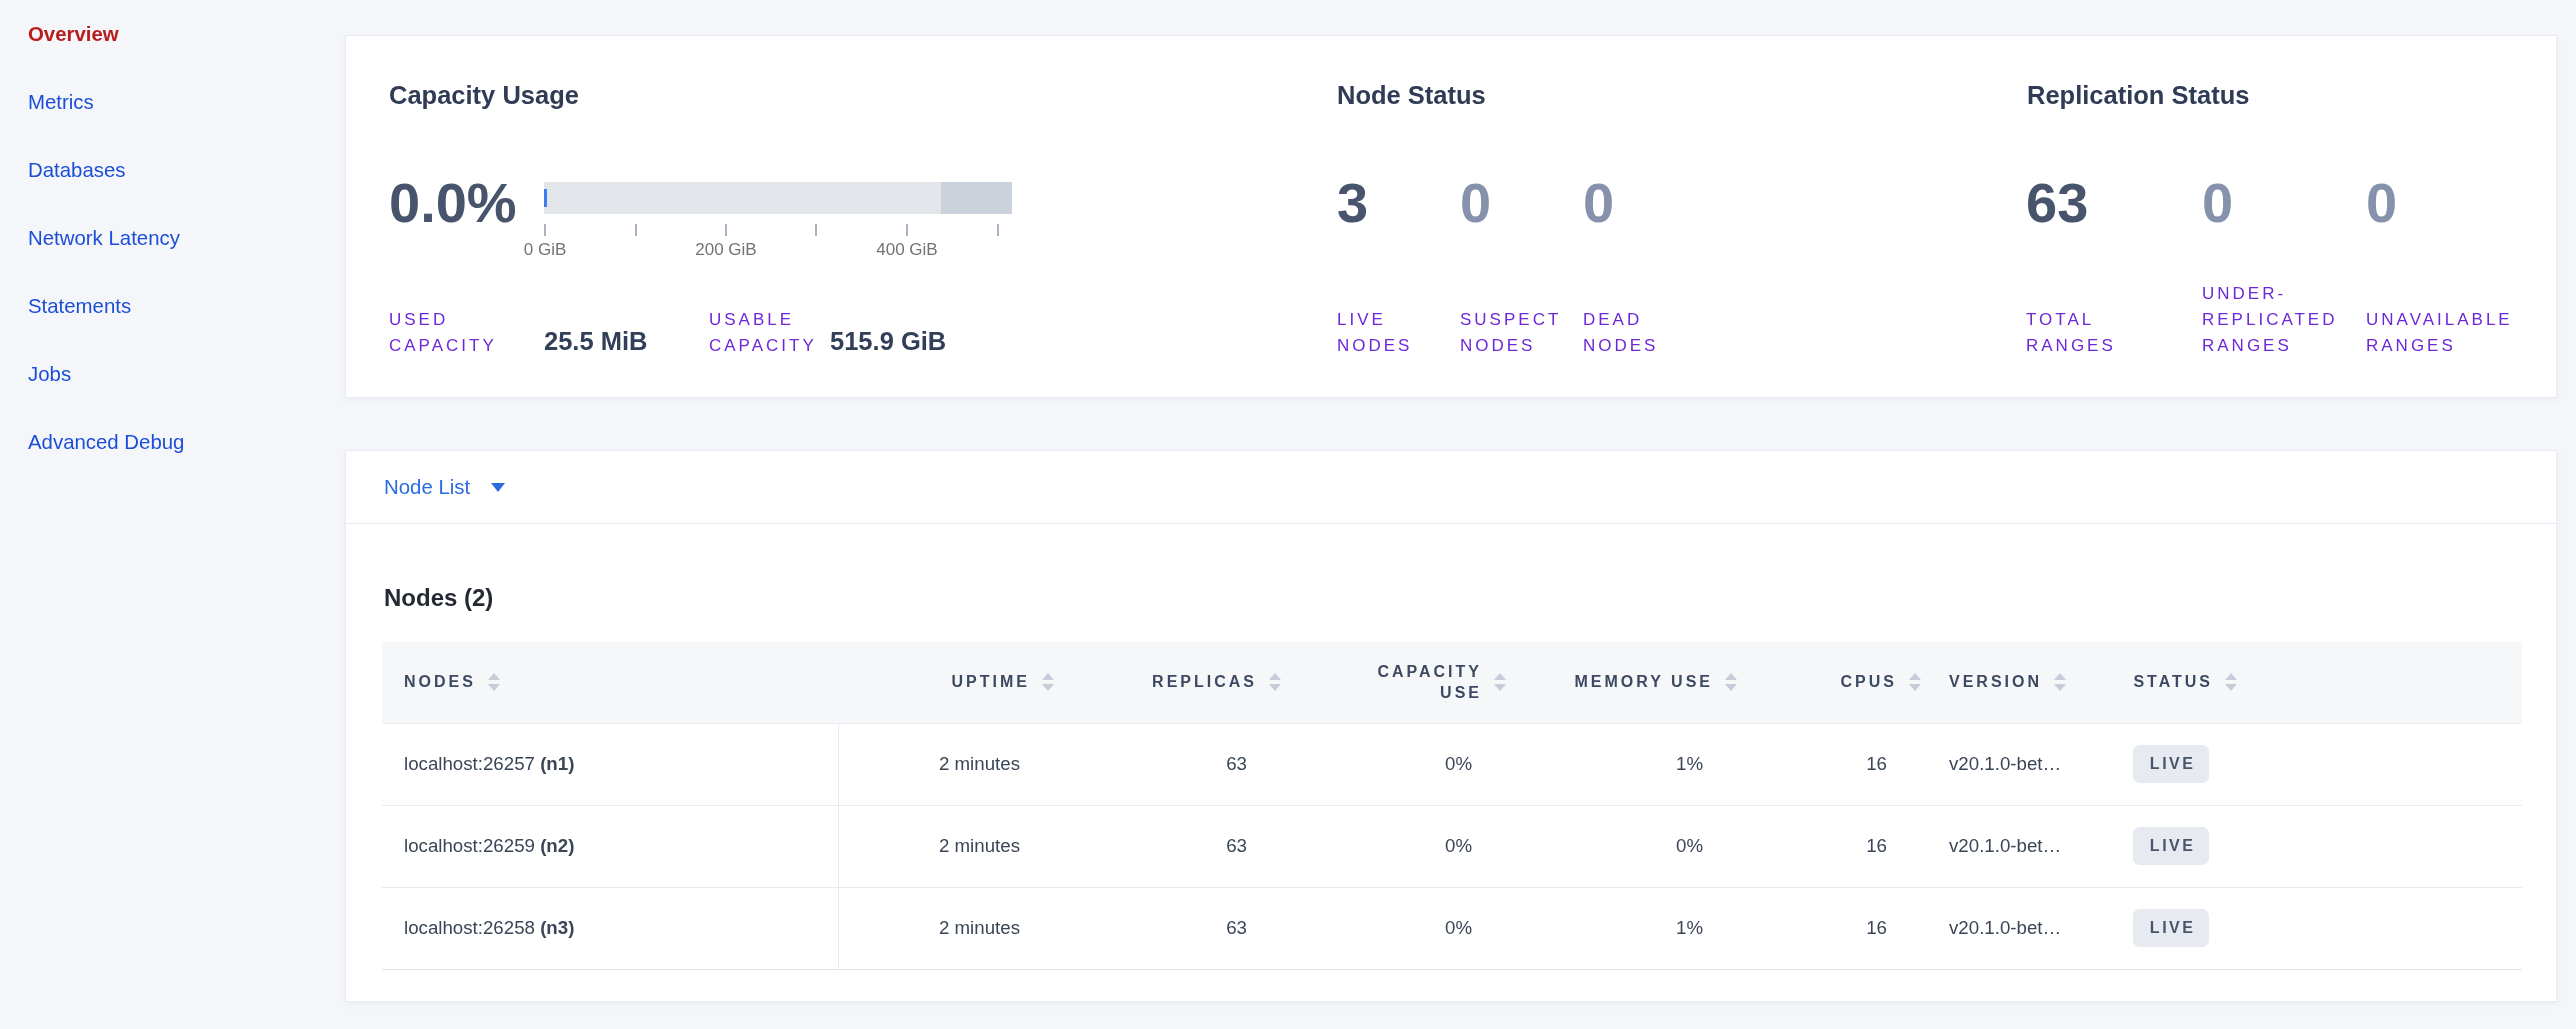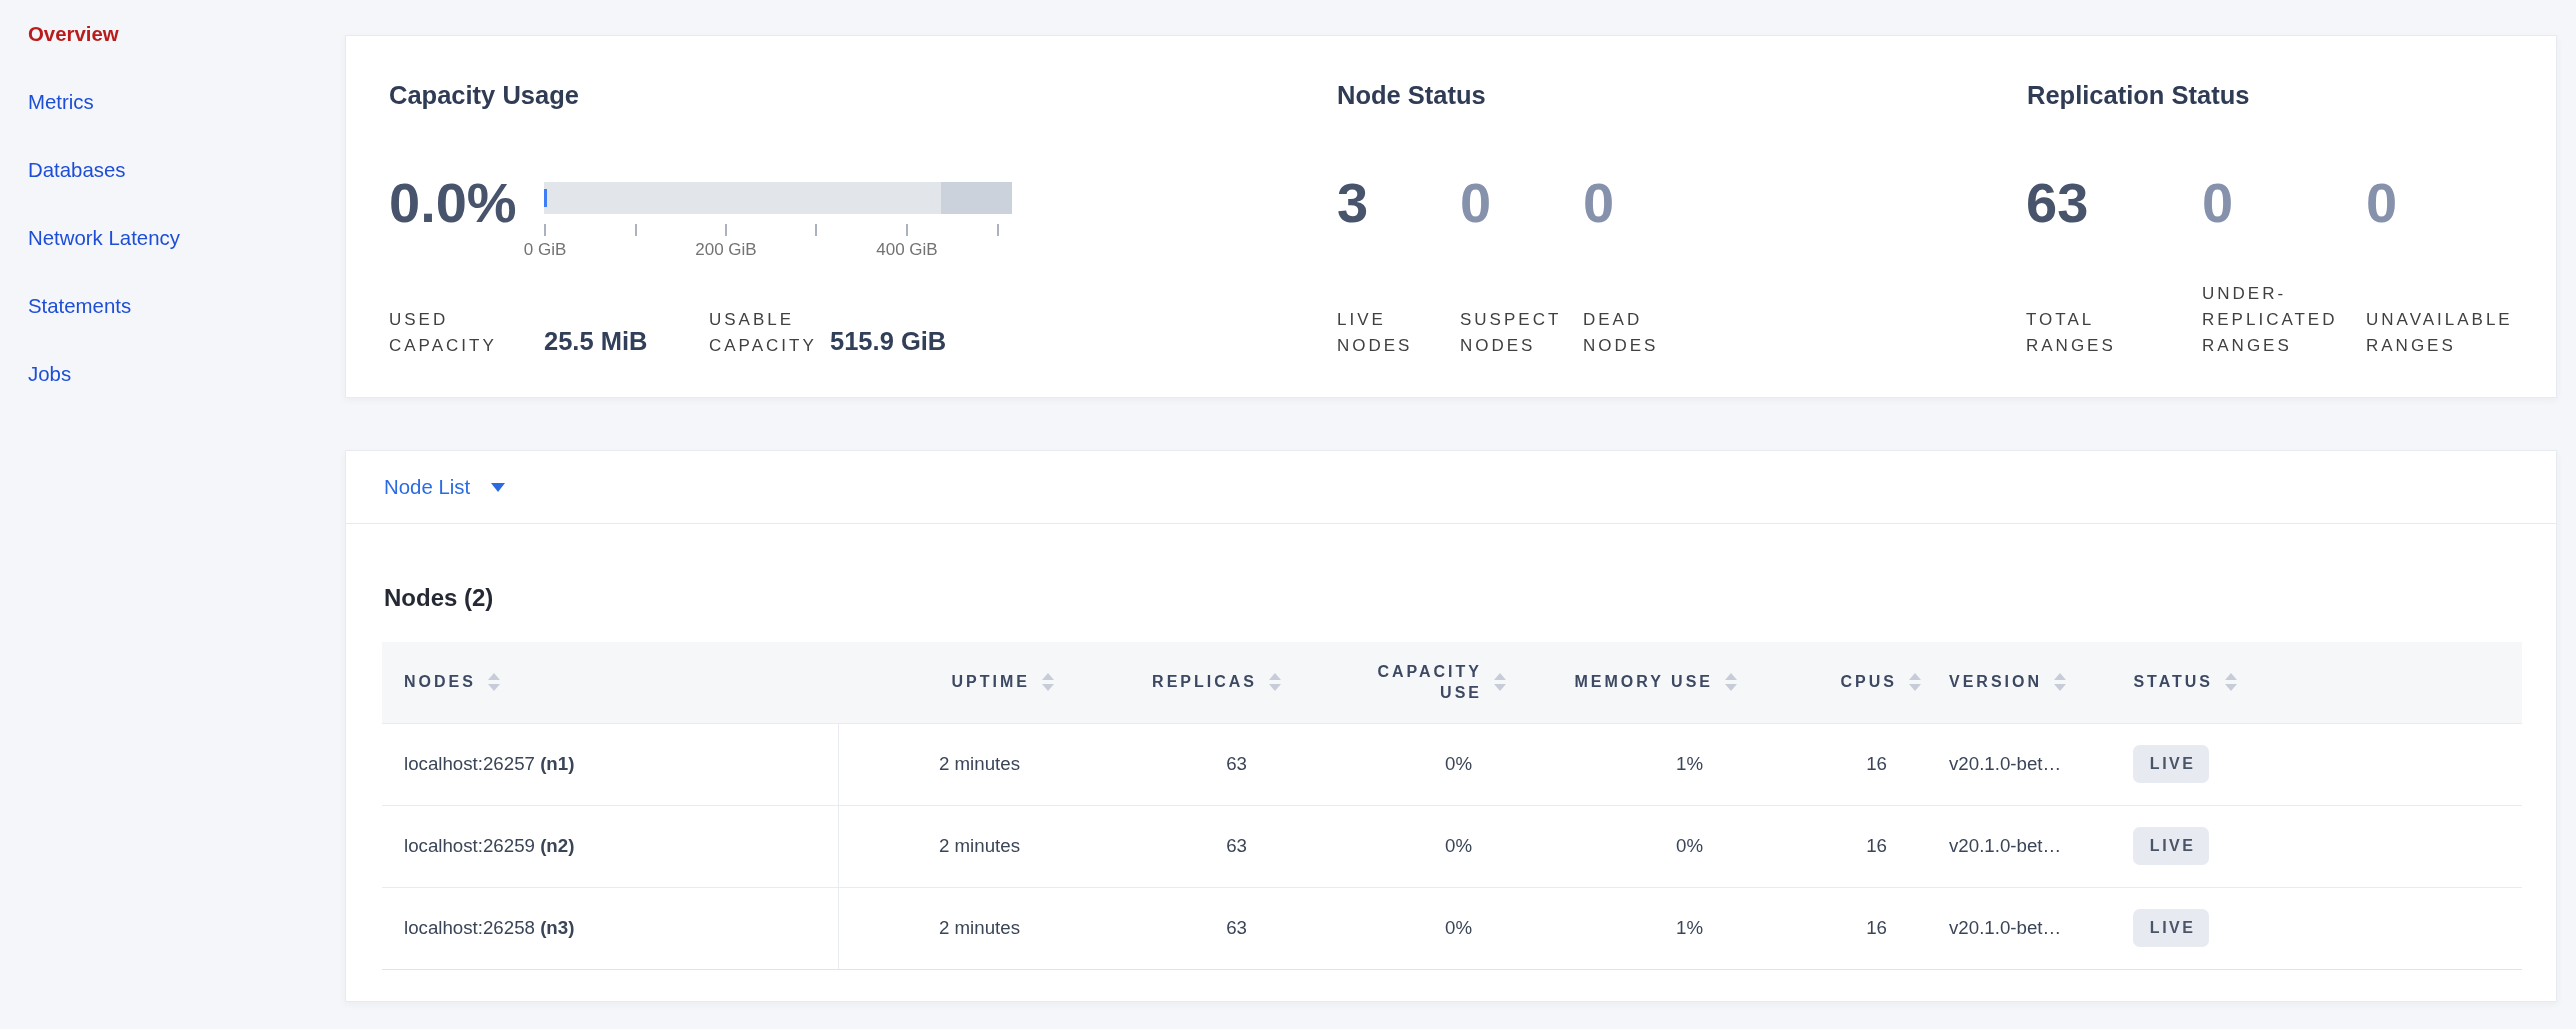--- a/index.html
+++ b/index.html
@@ -37,21 +37,21 @@
   .big-number {
     position:absolute; top:136px;
     font-size:56px; line-height:61px; font-weight:600; color:#48546c;
     white-space:nowrap;
   }
   .big-number.dim { color:#8691ac; }
 
   .metric-label {
     position:absolute; bottom:38px;
     font-size:17px; line-height:26px; letter-spacing:3px;
-    color:#404040; white-space:nowrap;
+    color:#6d28d9; white-space:nowrap;
   }
   .metric-value {
     position:absolute; bottom:41px;
     font-size:25.5px; line-height:29px; font-weight:700; color:#323f58;
     white-space:nowrap;
   }
 
   
   .gauge-track {
     position:absolute; left:198px; top:146px; width:468px; height:32px;
@@ -137,20 +137,21 @@
 </head>
 <body>
 
 <nav class="sidebar">
   <div class="side-item active">Overview</div>
   <div class="side-item">Metrics</div>
   <div class="side-item">Databases</div>
   <div class="side-item">Network Latency</div>
   <div class="side-item">Statements</div>
   <div class="side-item">Jobs</div>
+  <div class="side-item">Advanced Debug</div>
 </nav>
 
 <section class="card" id="summary-card">
 
   <h2 class="sec-title" style="left:43px;">Capacity Usage</h2>
   <div class="big-number" style="left:43px;">0.0%</div>
 
   <div class="gauge-track">
     <div class="gauge-reserved"></div>
     <div class="gauge-used"></div>

